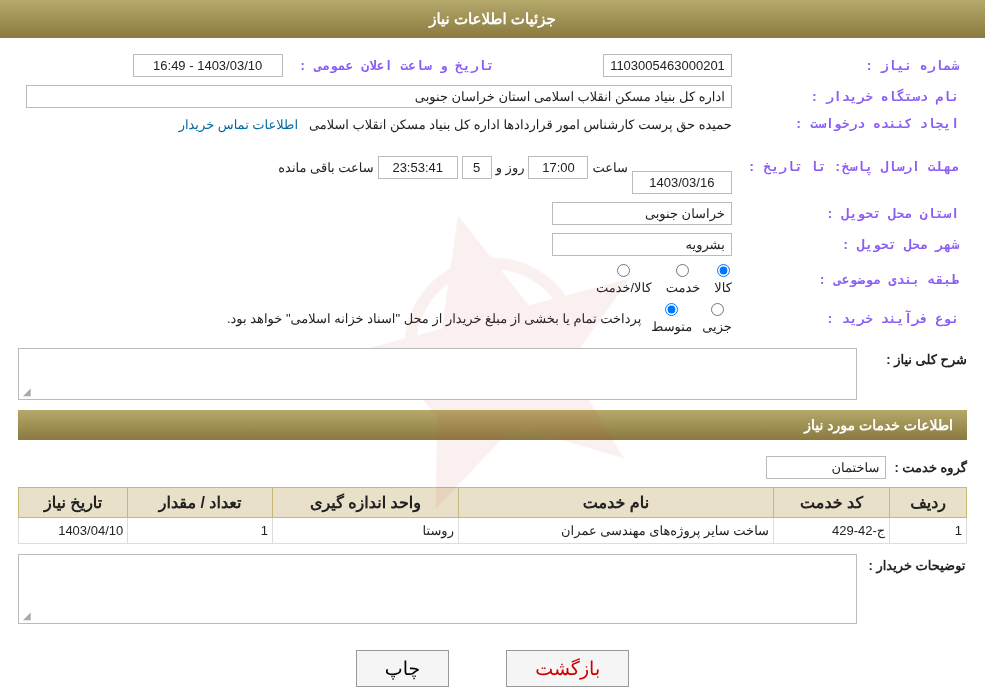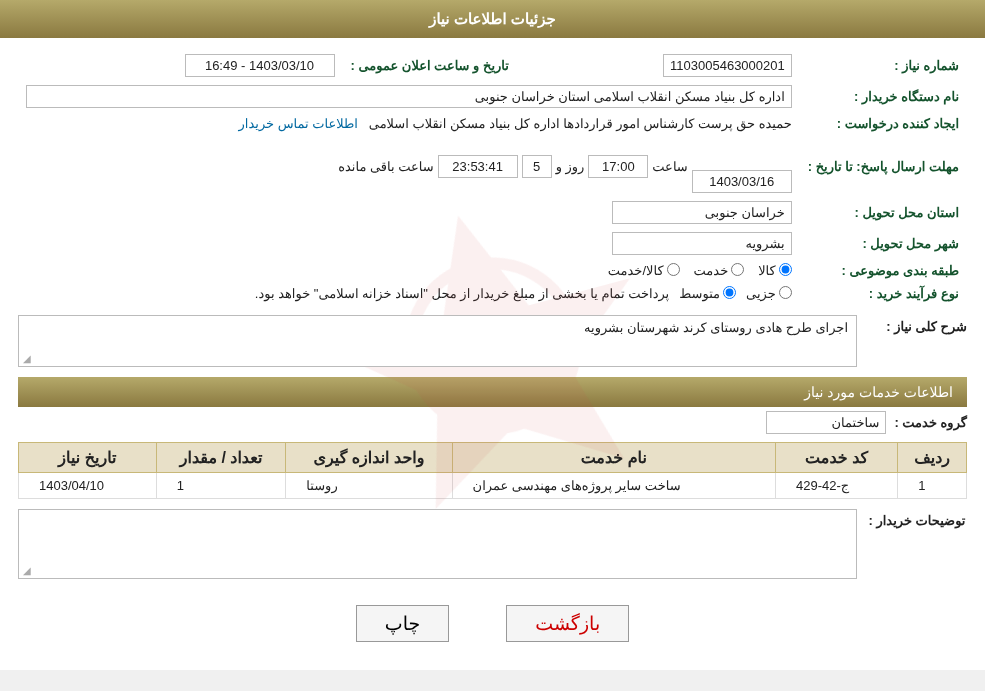--- a/index.html
+++ b/index.html
@@ -31,24 +31,25 @@
       width: 100%;
       border-collapse: collapse;
       margin-bottom: 10px;
     }
     .info-table td {
       padding: 4px 8px;
       vertical-align: middle;
     }
     .label-cell {
       text-align: right;
-      color: #14532d;
+      color: #8b5cf6;
       font-weight: bold;
       white-space: nowrap;
       width: 120px;
+      font-family: Liberation Mono, monospace;
     }
     .value-cell {
       text-align: right;
     }
     .input-box {
       border: 1px solid #bbb;
       background: #fff;
       padding: 3px 6px;
       display: inline-block;
       min-width: 80px;
@@ -58,30 +59,31 @@
       color: #0369a1;
       text-decoration: none;
     }
     .radio-group {
       display: flex;
       gap: 14px;
       align-items: center;
     }
     .radio-item {
       display: flex;
-      align-items: flex-start;
+      align-items: center;
       gap: 3px;
+      flex-direction: column;
     }
     .section-title {
       background: linear-gradient(to bottom, #b5a96a, #8a7940);
       color: #fff;
       padding: 7px 14px;
       font-size: 14px;
-      font-weight: normal;
-      margin: 10px 0 4px 0;
+      font-weight: bold;
+      margin: 10px 0 16px 0;
       text-align: right;
     }
     .sharh-box {
       border: 1px solid #bbb;
       background: #fff;
       min-height: 52px;
       padding: 4px 8px;
       text-align: right;
       width: 100%;
       position: relative;
@@ -102,22 +104,22 @@
     .services-table th {
       background: #e8e0c8;
       border: 1px solid #c8b878;
       padding: 5px 8px;
       text-align: center;
       font-weight: bold;
       font-size: 16px;
     }
     .services-table td {
       border: 1px solid #ddd;
-      padding: 5px 20px;
-      text-align: left;
+      padding: 5px 4px;
+      text-align: right;
       background: #fff;
     }
     .grohe-row {
       display: flex;
       align-items: center;
       gap: 8px;
       margin-bottom: 6px;
     }
     .desc-box {
       border: 1px solid #bbb;
@@ -292,21 +294,20 @@
             </div>
           </td>
         </tr>
       </tbody>
         </table>
 
       <div style="display:flex; align-items:flex-start; gap:10px; margin-bottom:8px;">
         <div style="font-weight:bold; white-space:nowrap; padding-top:4px; min-width:100px; ">شرح کلی نیاز :</div>
         <div style="flex:1; position:relative;">
           <div class="sharh-box">
-            <span>اجرای طرح هادی روستای کرند شهرستان بشرویه</span>
             <span class="resize-indicator">◢</span>
           </div>
         </div>
       </div>
 
       <div class="section-title">اطلاعات خدمات مورد نیاز</div>
 
       <div class="grohe-row">
         <span style="font-weight:bold;">گروه خدمت :</span>
         <div class="input-box" style="min-width:120px; text-align:right;">ساختمان</div>

